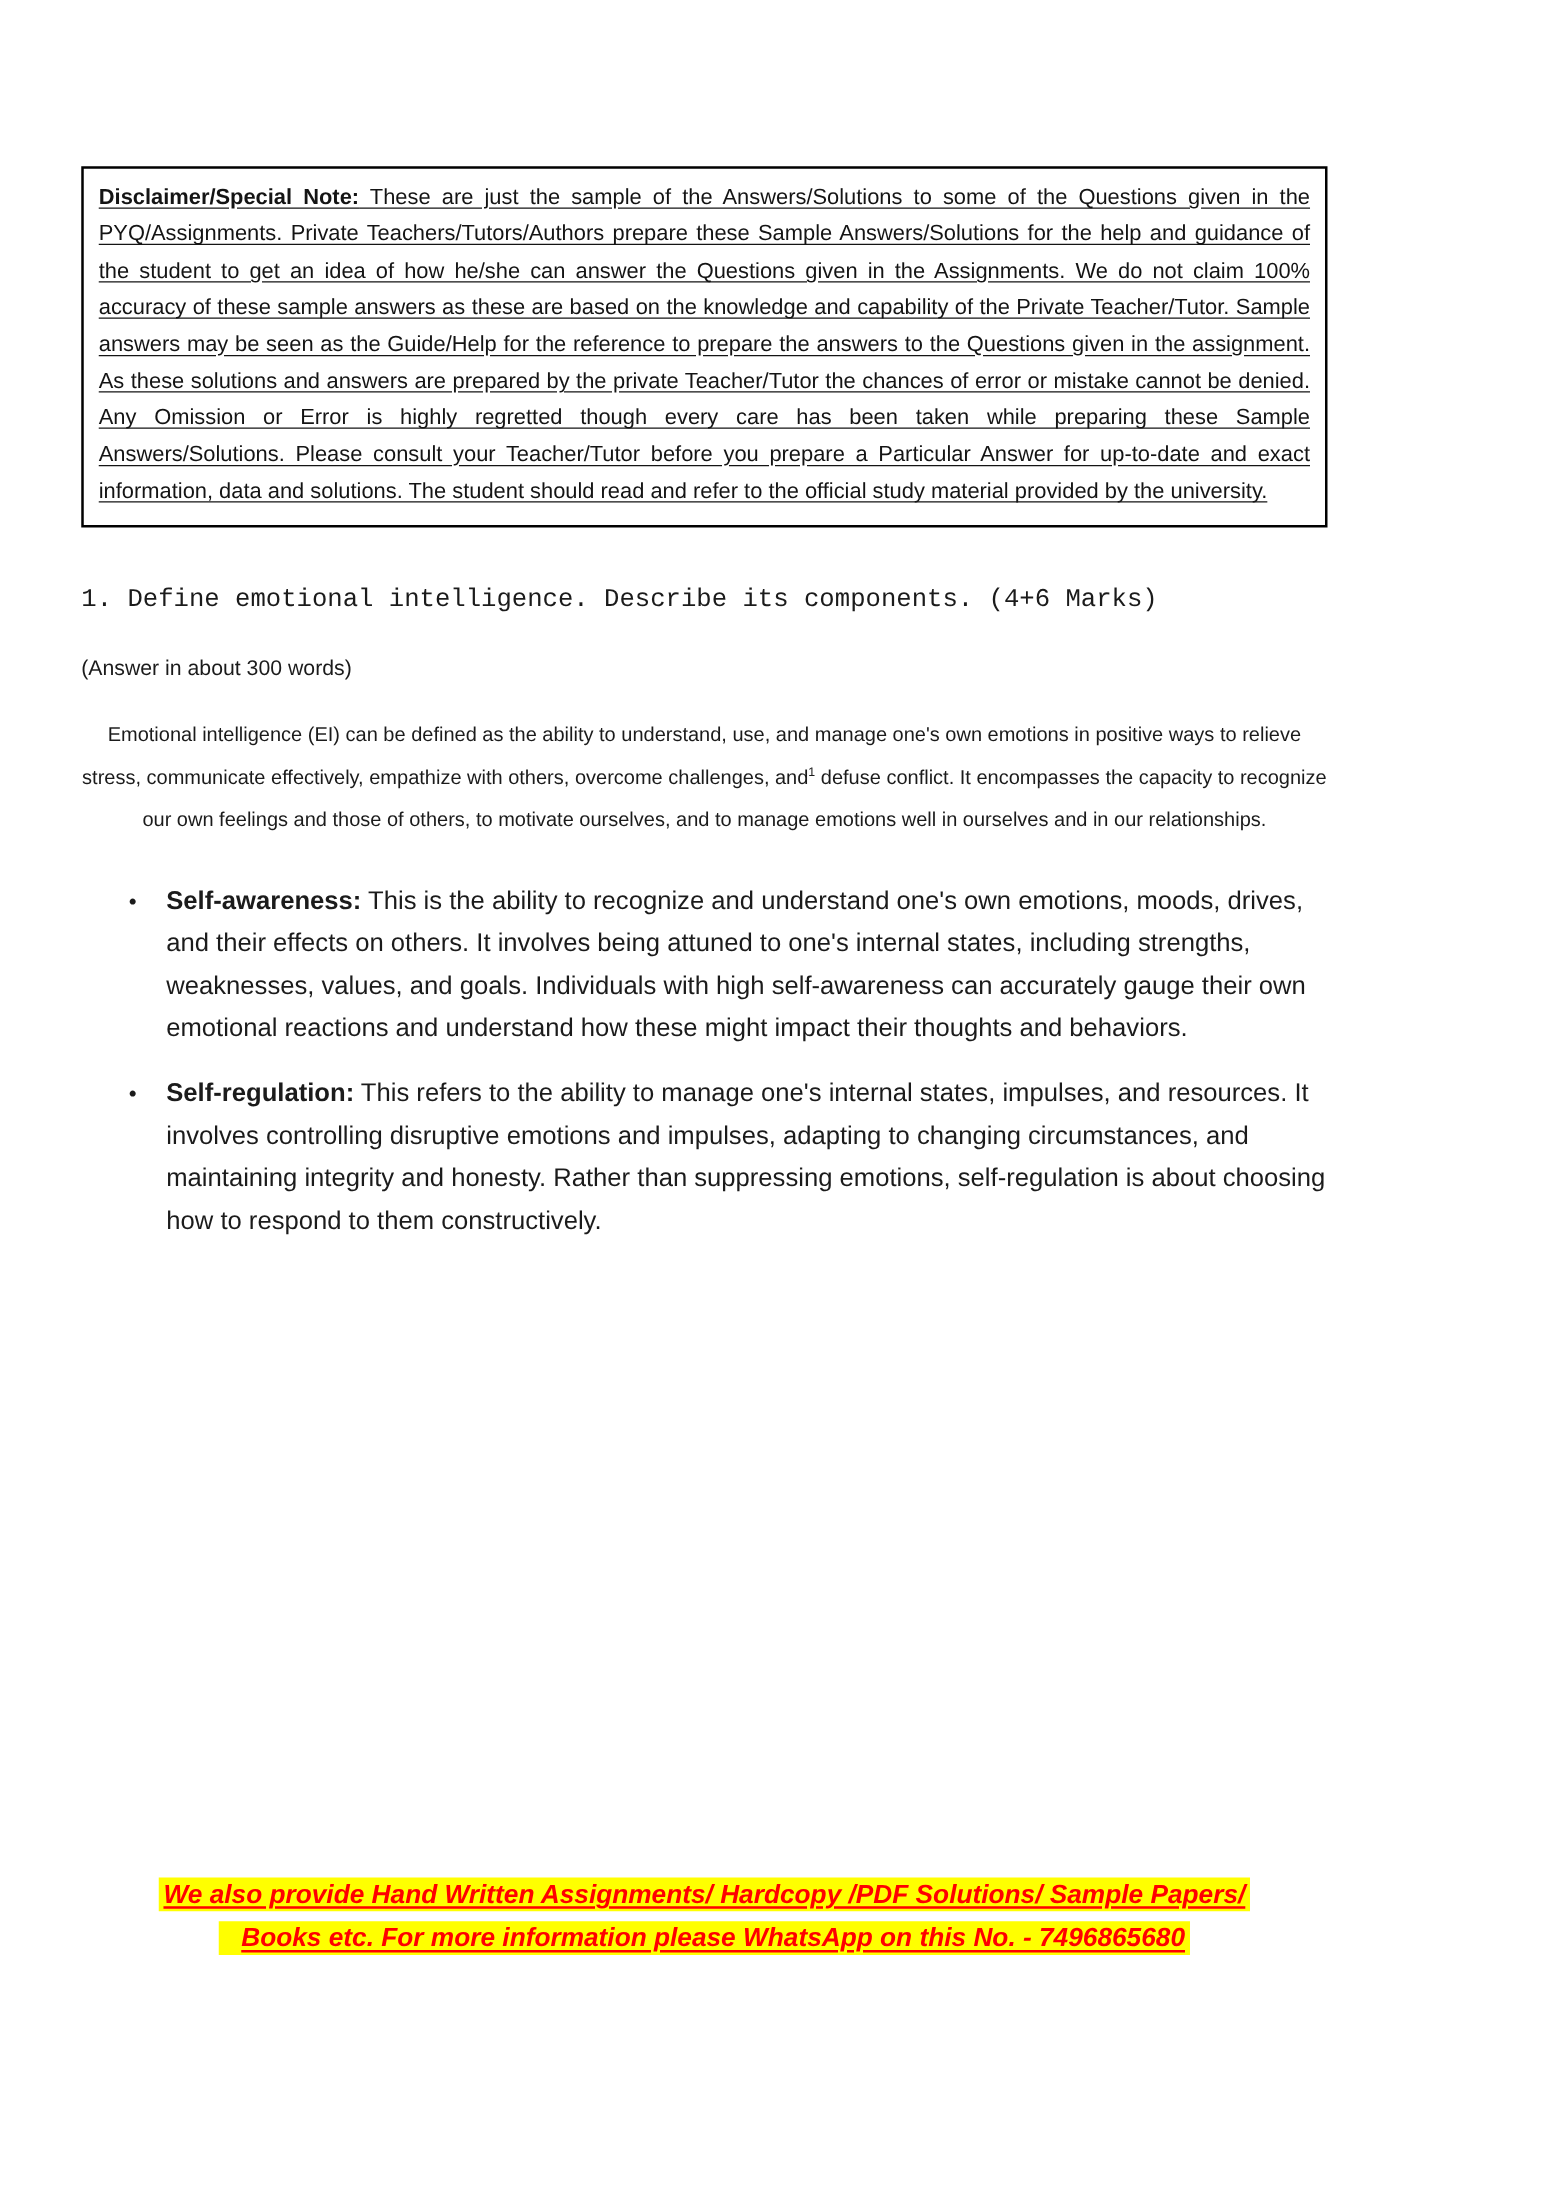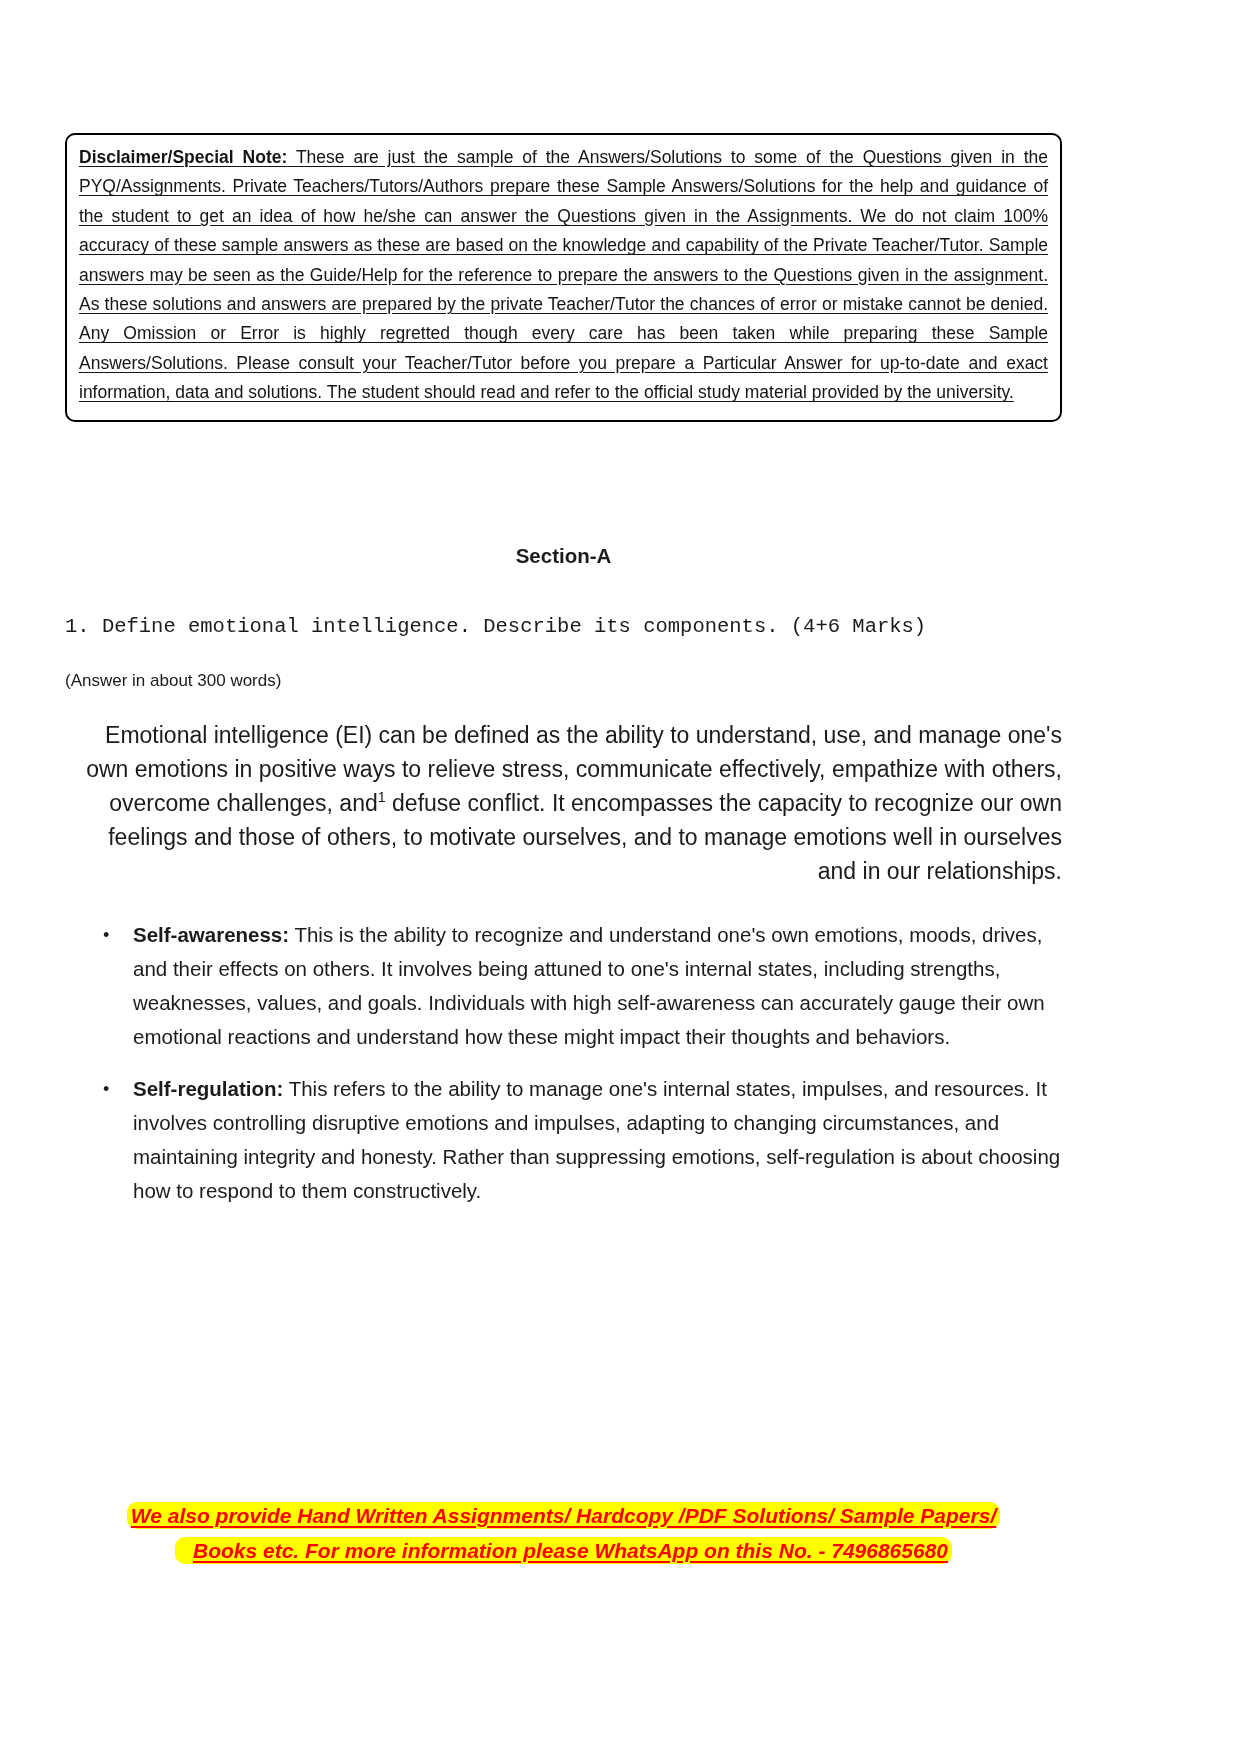--- a/index.html
+++ b/index.html
@@ -1,15 +1,15 @@
 <!DOCTYPE html>
 <html><head>
 <meta charset="utf-8">
 <style>
-  * { margin: 0; padding: 0; box-sizing: border-box; border-radius: 10px; }
+  * { margin: 0; padding: 0; box-sizing: border-box; }
   html, body { background: #ffffff; }
   .page {
     position: relative;
     width: 1241px;
     height: 1755px;
     background: #ffffff;
     font-family: "Liberation Sans", sans-serif;
     color: #1b1b1b;
     overflow: hidden;
   }
@@ -43,23 +43,23 @@
     line-height: 34px;
     font-family: Liberation Mono, monospace;
   }
   .answer-note {
     margin-top: 20px;
     font-size: 17px;
     line-height: 34px;
   }
   .para {
     margin-top: 20px;
-    font-size: 23px;
+    font-size: 16px;
     line-height: 34px;
-    text-align: right;
+    text-align: center;
   }
   sup.fnote {
     font-size: 62%;
     vertical-align: super;
     line-height: 0;
   }
   ul.bullets {
     margin-top: 30px;
     list-style: none;
   }
@@ -99,21 +99,20 @@
 </head>
 <body>
 
 <div class="page">
   <div class="content">
 
     <div class="disclaimer-box">
       <span class="disclaimer-lead">Disclaimer/Special Note:</span><span> These are just the sample of the Answers/Solutions to some of the Questions given in the PYQ/Assignments. Private Teachers/Tutors/Authors prepare these Sample Answers/Solutions for the help and guidance of the student to get an idea of how he/she can answer the Questions given in the Assignments. We do not claim 100% accuracy of these sample answers as these are based on the knowledge and capability of the Private Teacher/Tutor. Sample answers may be seen as the Guide/Help for the reference to prepare the answers to the Questions given in the assignment. As these solutions and answers are prepared by the private Teacher/Tutor the chances of error or mistake cannot be denied. Any Omission or Error is highly regretted though every care has been taken while preparing these Sample Answers/Solutions. Please consult your Teacher/Tutor before you prepare a Particular Answer for up-to-date and exact information, data and solutions. The student should read and refer to the official study material provided by the university.</span>
     </div>
 
-    <div class="section-title">Section-A</div>
 
     <div class="question">1. Define emotional intelligence. Describe its components. (4+6 Marks)</div>
 
     <div class="answer-note">(Answer in about 300 words)</div>
 
     <div class="para">
       <span>Emotional intelligence (EI) can be defined as the ability to understand, use, and manage one's own emotions in positive ways to relieve stress, communicate effectively, empathize with others, overcome challenges, and</span><sup class="fnote">1</sup><span> defuse conflict. It encompasses the capacity to recognize our own feelings and those of others, to motivate ourselves, and to manage emotions well in ourselves and in our relationships.</span>
     </div>
 
 

